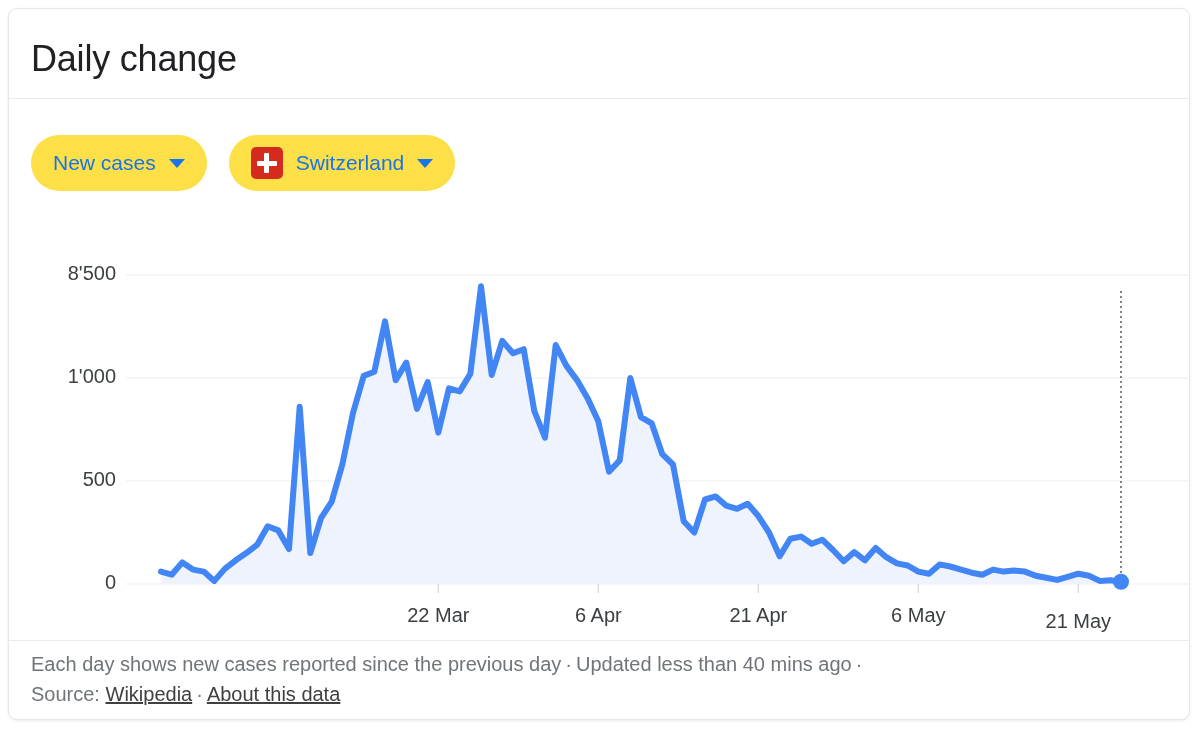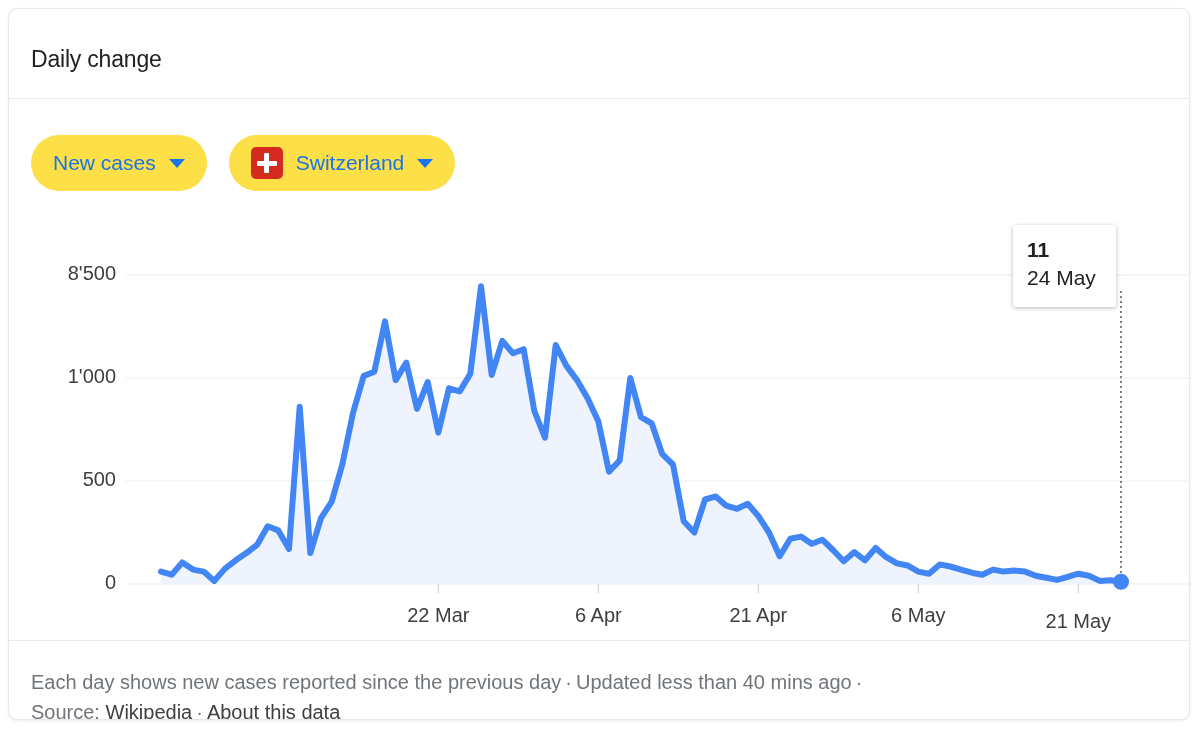--- a/index.html
+++ b/index.html
@@ -43,21 +43,21 @@
     left: 0; top: 0;
     width: 100%;
     height: 90px;
     box-sizing: border-box;
     border-bottom: 1px solid #ebebeb;
   }
   .card-title {
     position: absolute;
     left: 22px;
     top: 33px;
-    font-size: 23px;
+    font-size: 36px;
     line-height: 34px;
     color: #202124;
     letter-spacing: -0.2px;
     white-space: nowrap;
   }
 
   
   .chips {
     position: absolute;
     left: 22px;
@@ -159,21 +159,21 @@
 
   
   .card-footer {
     position: absolute;
     left: 0;
     bottom: 0;
     width: 100%;
     height: 79px;
     box-sizing: border-box;
     border-top: 1px solid #ebebeb;
-    padding: 26px 22px 0 22px;
+    padding: 8px 22px 0 22px;
   }
   .footer-line {
     font-size: 20px;
     line-height: 30px;
     color: #70757a;
     white-space: nowrap;
   }
   .footer-link {
     color: #404040;
     text-decoration: underline;
@@ -227,24 +227,20 @@
         </div>
       <div id="x-labels">
           <div class="xlabel" style="left: 429.333px; top: 385px;">22 Mar</div>
           <div class="xlabel" style="left: 589.333px; top: 385px;">6 Apr</div>
           <div class="xlabel" style="left: 749.333px; top: 385px;">21 Apr</div>
           <div class="xlabel" style="left: 909.333px; top: 385px;">6 May</div>
           <div class="xlabel" style="left: 1069.33px; top: 391px;">21 May</div>
         </div>
     </div>
 
-    <div class="tooltip">
-      <div class="tooltip-value">11</div>
-      <div class="tooltip-date">24 May</div>
-    </div>
 
     <div class="card-footer">
       <div class="footer-line">
         <span>Each day shows new cases reported since the previous day</span><span class="dot-sep">·</span><span>Updated less than 40 mins ago</span><span class="dot-sep">·</span>
       </div>
       <div class="footer-line">
         <span>Source:</span>
         <span class="footer-link">Wikipedia</span><span class="dot-sep">·</span><span class="footer-link">About this data</span>
       </div>
     </div>

